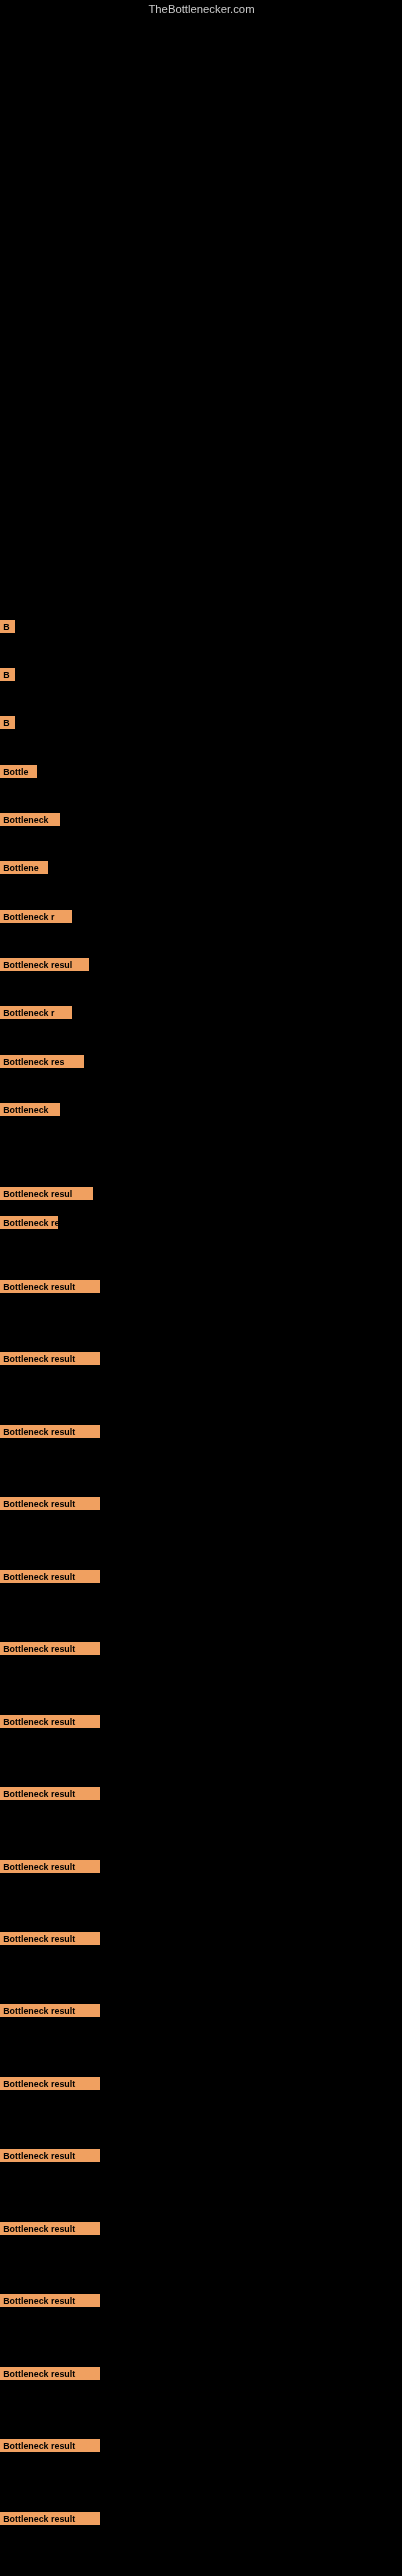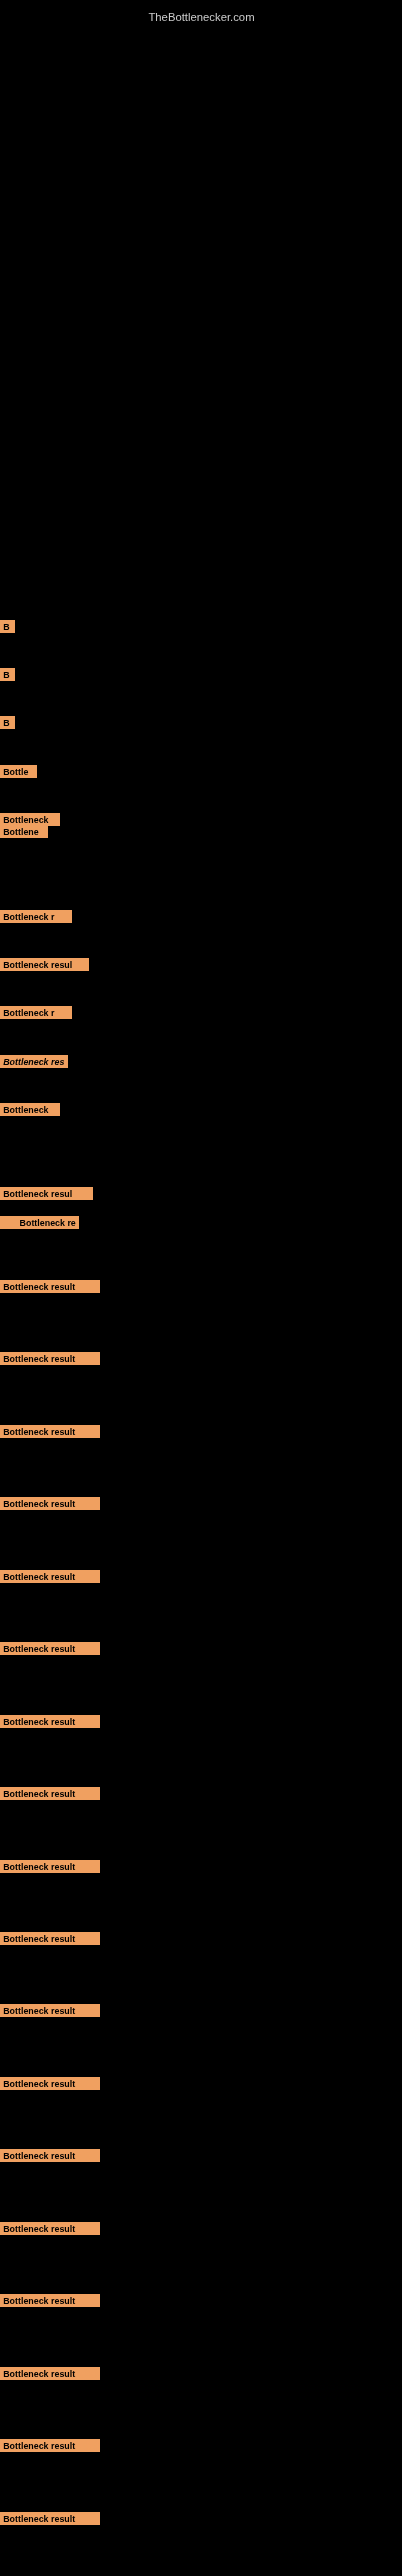--- a/index.html
+++ b/index.html
@@ -11,21 +11,21 @@
       background-color: #000;
       width: 403px;
       min-height: 2576px;
       font-family: Arial, sans-serif;
       position: relative;
     }
     .site-title {
       text-align: center;
       color: #ccc;
       font-size: 11.3px;
-      padding: 11px 0;
+      padding: 3px 0;
       position: absolute;
       top: 0;
       width: 100%;
     }
     .bottleneck-label {
       background-color: #f0a060;
       color: #000;
       font-size: 8.9px;
       font-weight: bold;
       padding: 1.6px 3.2px;
@@ -42,28 +42,28 @@
 <body>
 
 <span class="site-title">TheBottlenecker.com</span>
 
 <div id="labels-container">
     <div class="label-row" style="top: 620px;"><span class="bottleneck-label" style="width: 14.5px;">B</span></div>
     <div class="label-row" style="top: 668px;"><span class="bottleneck-label" style="width: 14.5px;">B</span></div>
     <div class="label-row" style="top: 716px;"><span class="bottleneck-label" style="width: 14.5px;">B</span></div>
     <div class="label-row" style="top: 765px;"><span class="bottleneck-label" style="width: 37px;">Bottle</span></div>
     <div class="label-row" style="top: 813px;"><span class="bottleneck-label" style="width: 60px;">Bottleneck</span></div>
-    <div class="label-row" style="top: 825px;"><span class="bottleneck-label" style="width: 48px;">Bottlene</span></div>
+    <div class="label-row" style="top: 861px;"><span class="bottleneck-label" style="width: 48px;">Bottlene</span></div>
     <div class="label-row" style="top: 910px;"><span class="bottleneck-label" style="width: 72px;">Bottleneck r</span></div>
     <div class="label-row" style="top: 958px;"><span class="bottleneck-label" style="width: 89px;">Bottleneck resul</span></div>
     <div class="label-row" style="top: 1006px;"><span class="bottleneck-label" style="width: 72px;">Bottleneck r</span></div>
-    <div class="label-row" style="top: 1055px;"><span class="bottleneck-label" style="width: 68px; font-style: italic;">Bottleneck res</span></div>
+    <div class="label-row" style="top: 1055px;"><span class="bottleneck-label" style="width: 84px;">Bottleneck res</span></div>
     <div class="label-row" style="top: 1103px;"><span class="bottleneck-label" style="width: 60px;">Bottleneck</span></div>
     <div class="label-row" style="top: 1187px;"><span class="bottleneck-label" style="width: 93px;">Bottleneck resul</span></div>
-    <div class="label-row" style="top: 1216px;"><span class="bottleneck-label" style="width: 79px; text-align: right;">Bottleneck re</span></div>
+    <div class="label-row" style="top: 1216px;"><span class="bottleneck-label" style="width: 58px;">Bottleneck re</span></div>
     <div class="label-row" style="top: 1280px;"><span class="bottleneck-label" style="width: 100px;">Bottleneck result</span></div>
     <div class="label-row" style="top: 1352px;"><span class="bottleneck-label" style="width: 100px;">Bottleneck result</span></div>
     <div class="label-row" style="top: 1425px;"><span class="bottleneck-label" style="width: 100px;">Bottleneck result</span></div>
     <div class="label-row" style="top: 1497px;"><span class="bottleneck-label" style="width: 100px;">Bottleneck result</span></div>
     <div class="label-row" style="top: 1570px;"><span class="bottleneck-label" style="width: 100px;">Bottleneck result</span></div>
     <div class="label-row" style="top: 1642px;"><span class="bottleneck-label" style="width: 100px;">Bottleneck result</span></div>
     <div class="label-row" style="top: 1715px;"><span class="bottleneck-label" style="width: 100px;">Bottleneck result</span></div>
     <div class="label-row" style="top: 1787px;"><span class="bottleneck-label" style="width: 100px;">Bottleneck result</span></div>
     <div class="label-row" style="top: 1860px;"><span class="bottleneck-label" style="width: 100px;">Bottleneck result</span></div>
     <div class="label-row" style="top: 1932px;"><span class="bottleneck-label" style="width: 100px;">Bottleneck result</span></div>

